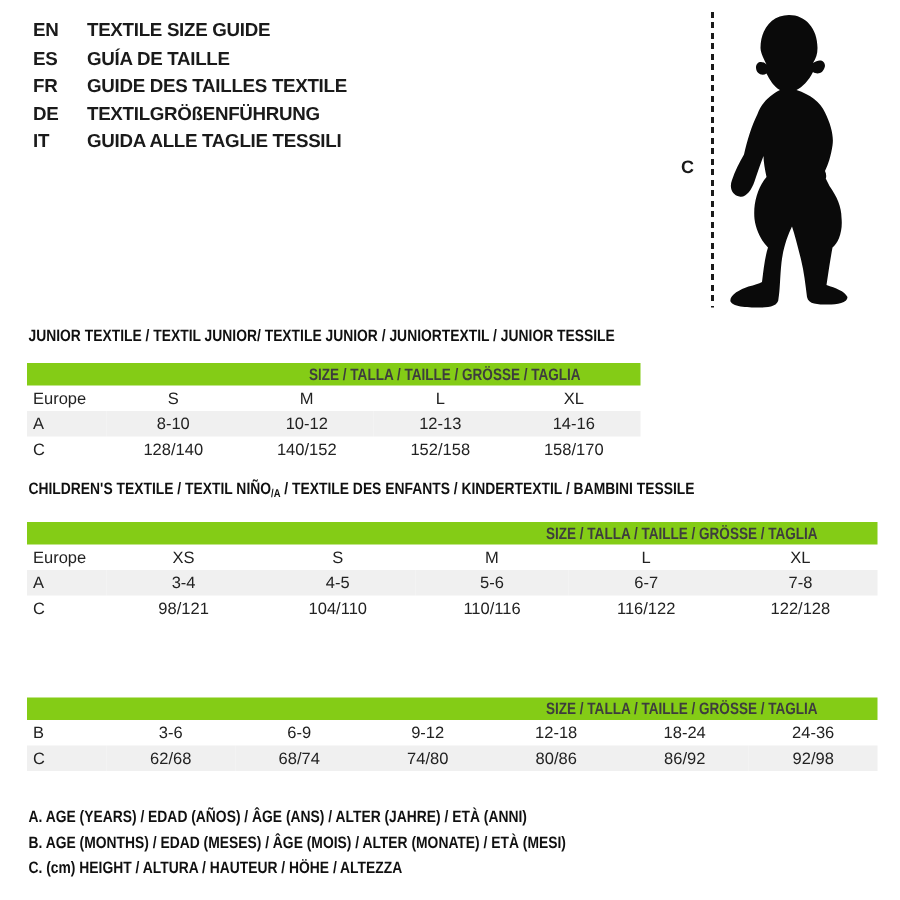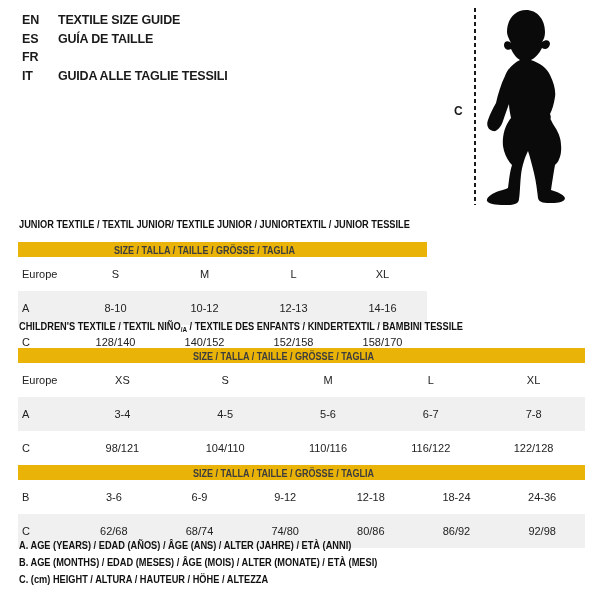--- a/index.html
+++ b/index.html
@@ -21,24 +21,24 @@
   .baby-svg { position:absolute; left:478px; top:4px; }
   
   .sec-title { position:absolute; left:19px; font-size:11px; font-weight:bold; white-space:nowrap; color:#101010; }
   .cond { display:inline-block; transform:scaleX(0.84); transform-origin:0 50%; white-space:nowrap; }
   .cond82 { display:inline-block; transform:scaleX(0.82); transform-origin:0 50%; white-space:nowrap; }
   .sub { font-size:7.5px; position:relative; top:2px; }
   .two-line { line-height:15px; }
   
   .size-table { position:absolute; left:18px; border-collapse:collapse; table-layout:fixed; }
   .size-table th {
-    background:#eab308; height:15px; font-size:11px; font-weight:bold; color:#3d3d3d;
-    text-align:center; padding:0 0 0 4px; overflow:visible;
+    background:#84cc16; height:15px; font-size:11px; font-weight:bold; color:#3d3d3d;
+    text-align:right; padding:0 0 0 4px; overflow:visible;
   }
-  .size-table td { height:34px; font-size:11px; color:#222; text-align:center; font-weight:normal; }
+  .size-table td { height:17px; font-size:11px; color:#222; text-align:center; font-weight:normal; }
   .size-table td.row-label { text-align:left; padding-left:4px; }
   .size-table tbody tr:nth-child(even) td { background:#f0f0f0; }
   
   .legend { position:absolute; left:19px; top:537px; }
   .legend-line { line-height:17px; font-size:11px; font-weight:bold; white-space:nowrap; color:#101010; }
 </style>
 </head>
 <body>
 
 <div class="page">
@@ -47,20 +47,25 @@
       <div class="lang-row">
         <span class="lang-code">EN</span>
         <span>TEXTILE SIZE GUIDE</span>
       </div>
       <div class="lang-row">
         <span class="lang-code">ES</span>
         <span>GUÍA DE TAILLE</span>
       </div>
       <div class="lang-row">
         <span class="lang-code">FR</span>
+        <span>GUIDE DES TAILLES TEXTILE</span>
+      </div>
+      <div class="lang-row">
+        <span class="lang-code">DE</span>
+        <span>TEXTILGRÖßENFÜHRUNG</span>
       </div>
       <div class="lang-row">
         <span class="lang-code">IT</span>
         <span>GUIDA ALLE TAGLIE TESSILI</span>
       </div>
     </div>
 
   <div class="height-line"></div>
   <div class="height-label">C</div>
   <svg class="baby-svg" width="115" height="210" viewBox="0 0 115 210" aria-hidden="true">

